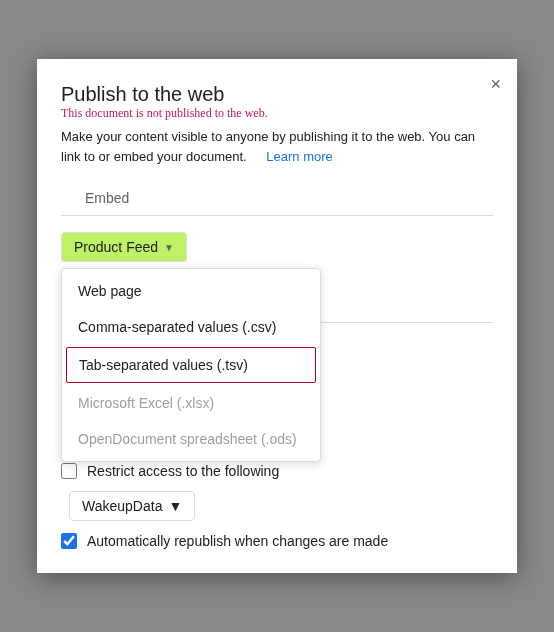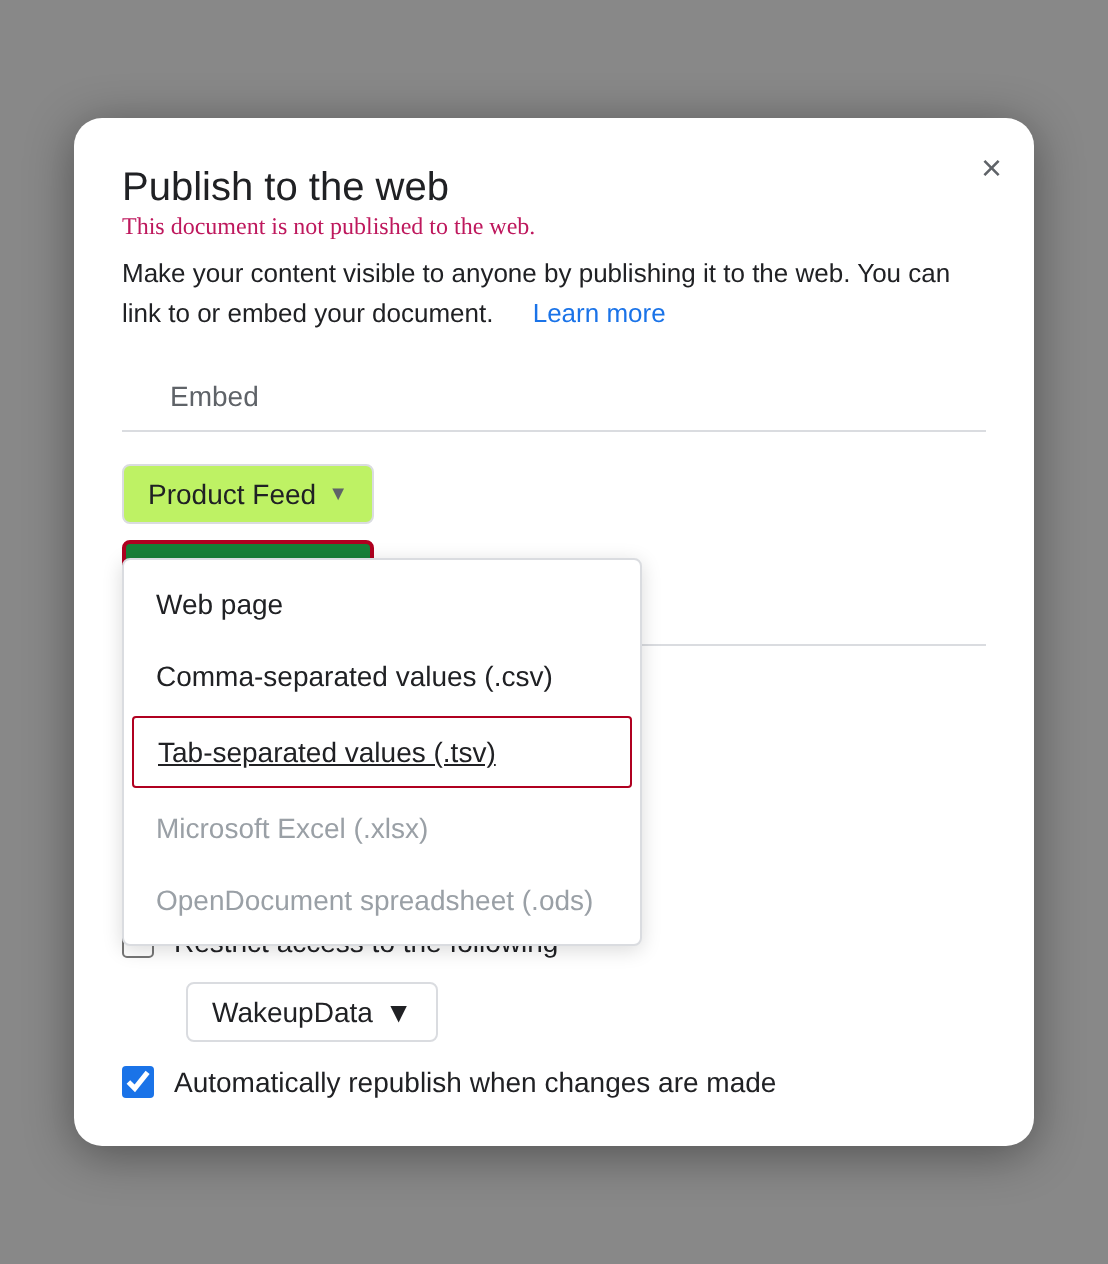--- a/index.html
+++ b/index.html
@@ -9,21 +9,21 @@
       background: #888;
       display: flex;
       justify-content: center;
       align-items: center;
       width: 554px;
       height: 632px;
       overflow: hidden;
     }
     .dialog {
       background: #fff;
-      border-radius: 14px;
+      border-radius: 0;
       box-shadow: 0 4px 24px rgba(0,0,0,0.4);
       width: 480px;
       padding: 24px;
       position: relative;
     }
     .dialog-title {
       font-size: 20px;
       font-weight: 500;
       color: #202124;
       margin-bottom: 12px;
@@ -113,34 +113,32 @@
       position: absolute;
       left: 0;
       top: 36px;
       background: #fff;
       border: 1px solid #dadce0;
       border-radius: 4px;
       box-shadow: 0 2px 10px rgba(0,0,0,0.15);
       z-index: 10;
       min-width: 260px;
       padding: 4px 0;
-      margin-top: 11px;
     }
     .dropdown-item {
       padding: 10px 16px;
       font-size: 14px;
       cursor: pointer;
       color: #202124;
     }
     .dropdown-item.selected {
       border: 1px solid #b00020;
       margin: 2px 4px;
       border-radius: 2px;
       padding: 9px 12px;
-      text-decoration: underline;
     }
     .dropdown-item.disabled {
       color: #9aa0a6;
       cursor: default;
     }
     .published-section {
       margin-top: 8px;
       margin-bottom: 12px;
     }
     .published-header {
@@ -192,21 +190,21 @@
     }
     .checkbox-label {
       font-size: 14px;
       color: #202124;
     }
     .wakeup-row {
       display: flex;
       align-items: center;
       gap: 0;
       margin-bottom: 12px;
-      margin-left: 32px;
+      margin-left: 8px;
     }
     .wakeup-btn {
       border: 1px solid #dadce0;
       border-radius: 4px;
       background: #fff;
       padding: 6px 12px;
       font-size: 14px;
       cursor: pointer;
       display: flex;
       align-items: center;

